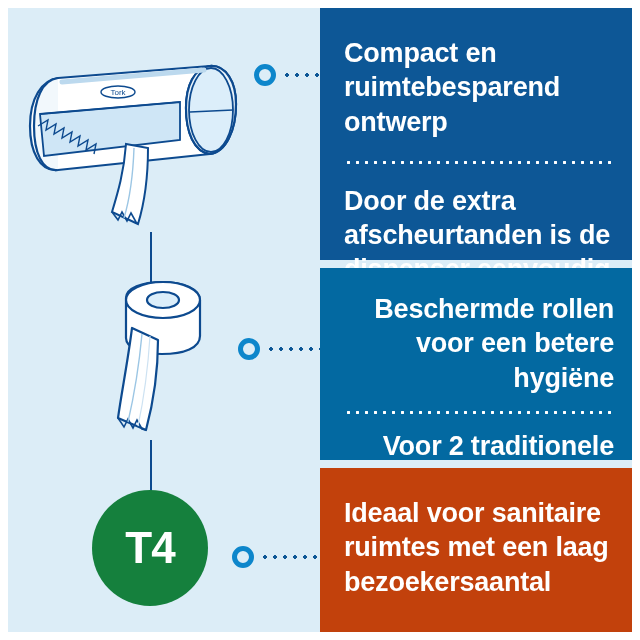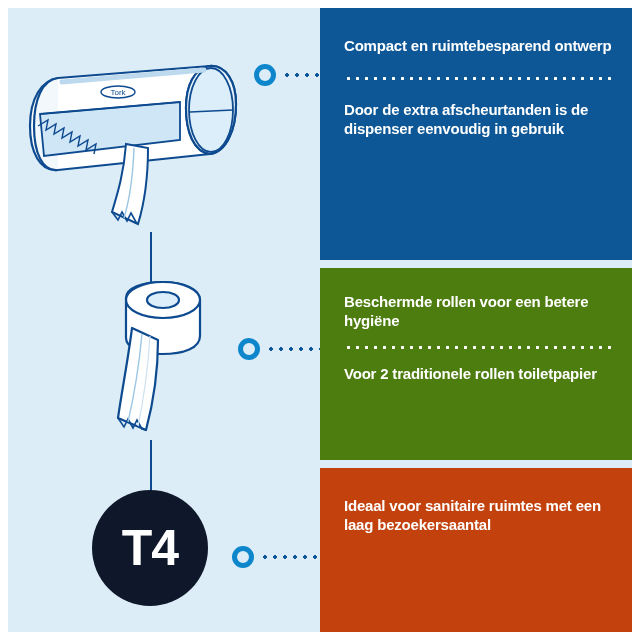--- a/index.html
+++ b/index.html
@@ -32,42 +32,43 @@
     left: 320px;
     width: 312px;
     box-sizing: border-box;
     padding: 22px 18px 18px 24px;
     color: #ffffff;
   }
   .block-dark {
     background: #0d5796;
   }
   .block-mid {
-    background: #4d7c0f;
+    background: #0369a1;
+    text-align: right;
   }
   .block-deep {
     background: #c2410c;
   }
   #block-1 {
     top: 8px;
     height: 252px;
     padding-top: 28px;
   }
   #block-2 {
     top: 268px;
     height: 192px;
     padding-top: 24px;
   }
   #block-3 {
     top: 468px;
     height: 164px;
     padding-top: 28px;
   }
   .feature-text {
-    font-size: 15px;
+    font-size: 27px;
     line-height: 1.27;
     font-weight: bold;
     letter-spacing: -0.2px;
     margin: 0;
   }
   .feature-text.second {
     margin-top: 13px;
   }
   
   .divider {
@@ -114,26 +115,26 @@
   #vline-2 { left: 150px; top: 440px; height: 58px; }
 
   
   #t4-badge {
     position: absolute;
     left: 92px;
     top: 490px;
     width: 116px;
     height: 116px;
     border-radius: 50%;
-    background: #0f172a;
+    background: #15803d;
     color: #ffffff;
     display: flex;
     align-items: center;
     justify-content: center;
-    font-size: 50px;
+    font-size: 44px;
     font-weight: bold;
     letter-spacing: -1px;
   }
 
   
   #dispenser-illustration {
     position: absolute;
     left: 14px;
     top: 48px;
     width: 240px;

